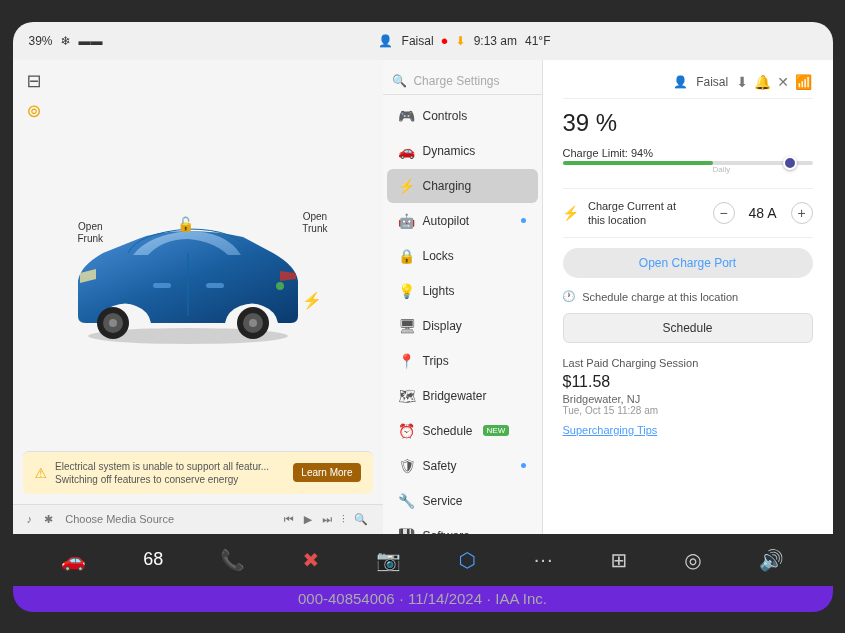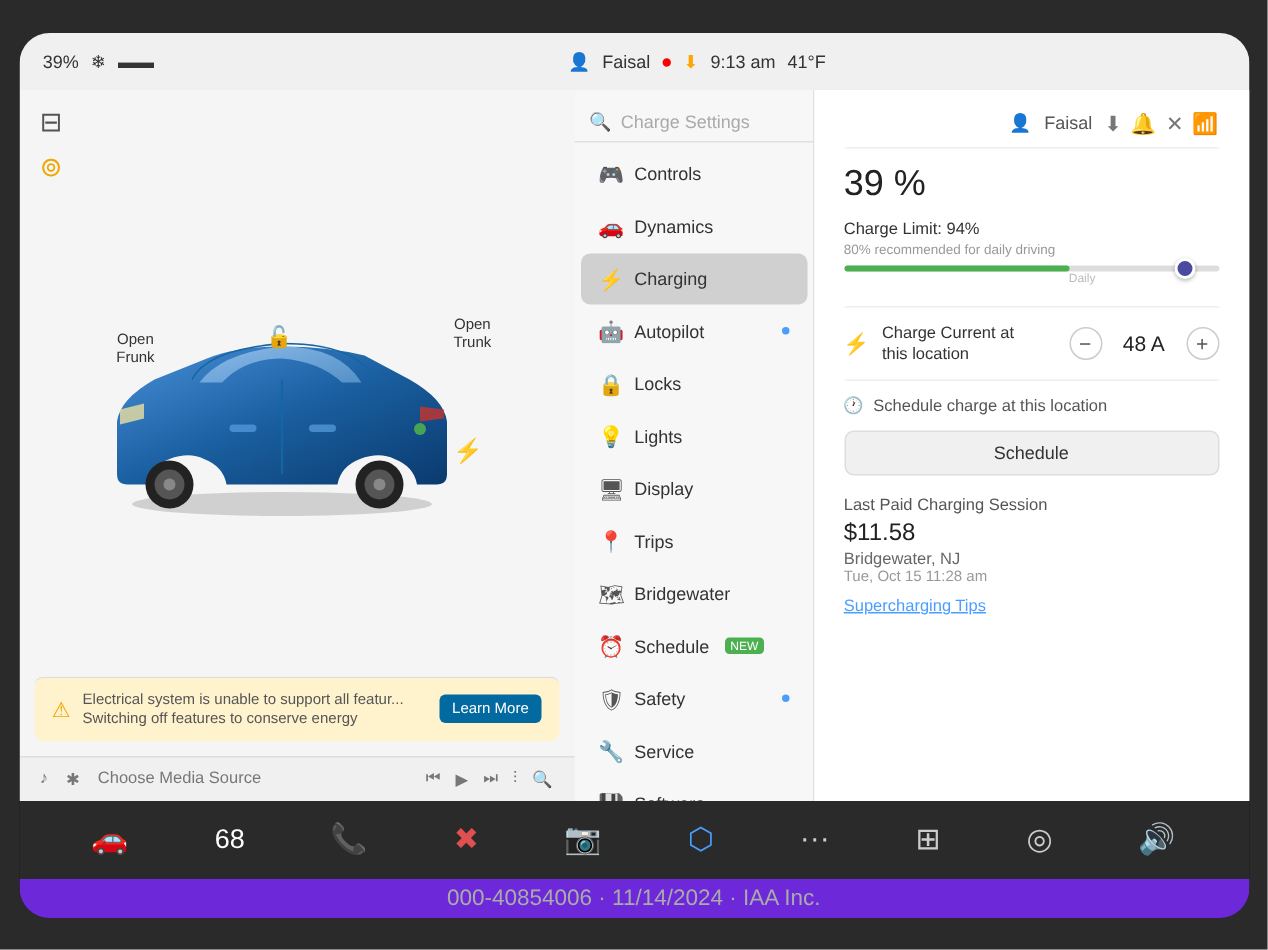--- a/index.html
+++ b/index.html
@@ -157,21 +157,21 @@
       flex-shrink: 0;
     }
 
     .warning-text {
       flex: 1;
       font-size: 10px;
       line-height: 1.3;
     }
 
     .learn-more-btn {
-      background: #0369a1;
+      background: #a16207;
       color: white;
       border: none;
       padding: 4px 8px;
       border-radius: 4px;
       font-size: 10px;
       cursor: pointer;
       white-space: nowrap;
     }
 
     
@@ -700,21 +700,20 @@
             <span>📶</span>
           </div>
         </div>
 
         
         <div class="charge-percent">39 %</div>
 
         
         <div class="charge-limit-section">
           <div class="charge-limit-title">Charge Limit: 94%</div>
-          <div class="charge-limit-subtitle">80% recommended for daily driving</div>
 
           <div class="slider-container">
             <div class="slider-track">
               <div class="slider-fill"></div>
               <div class="slider-thumb"></div>
             </div>
             <div class="slider-sublabels">
               <span style="margin-left:60%">Daily</span>
             </div>
           </div>
@@ -726,20 +725,21 @@
           <div class="charge-current-label" style="white-space:pre-line">Charge Current at
 this location</div>
           <div class="current-controls">
             <button class="current-btn">−</button>
             <span class="current-value">48 A</span>
             <button class="current-btn">+</button>
           </div>
         </div>
 
         
+        <button class="open-charge-port-btn">Open Charge Port</button>
 
         
         <div class="schedule-section">
           <span>🕐</span>
           <span>Schedule charge at this location</span>
         </div>
         <button class="schedule-btn">Schedule</button>
 
         
         <div class="last-session-section">

